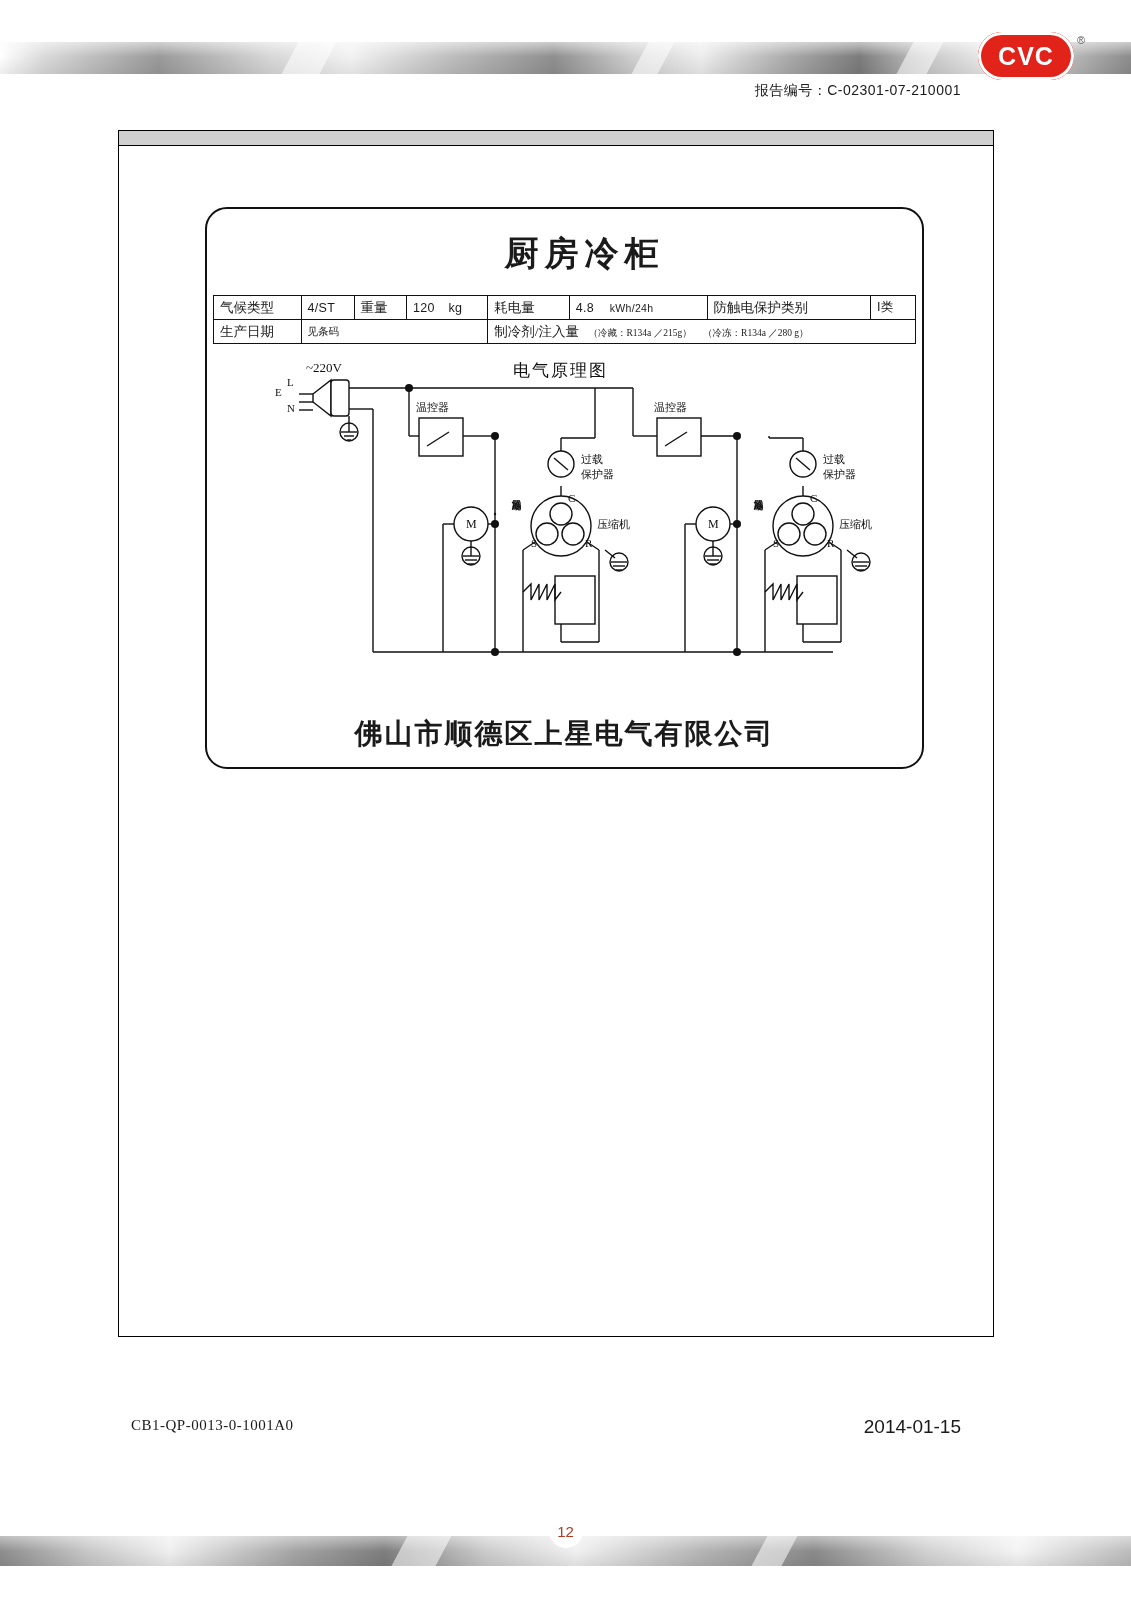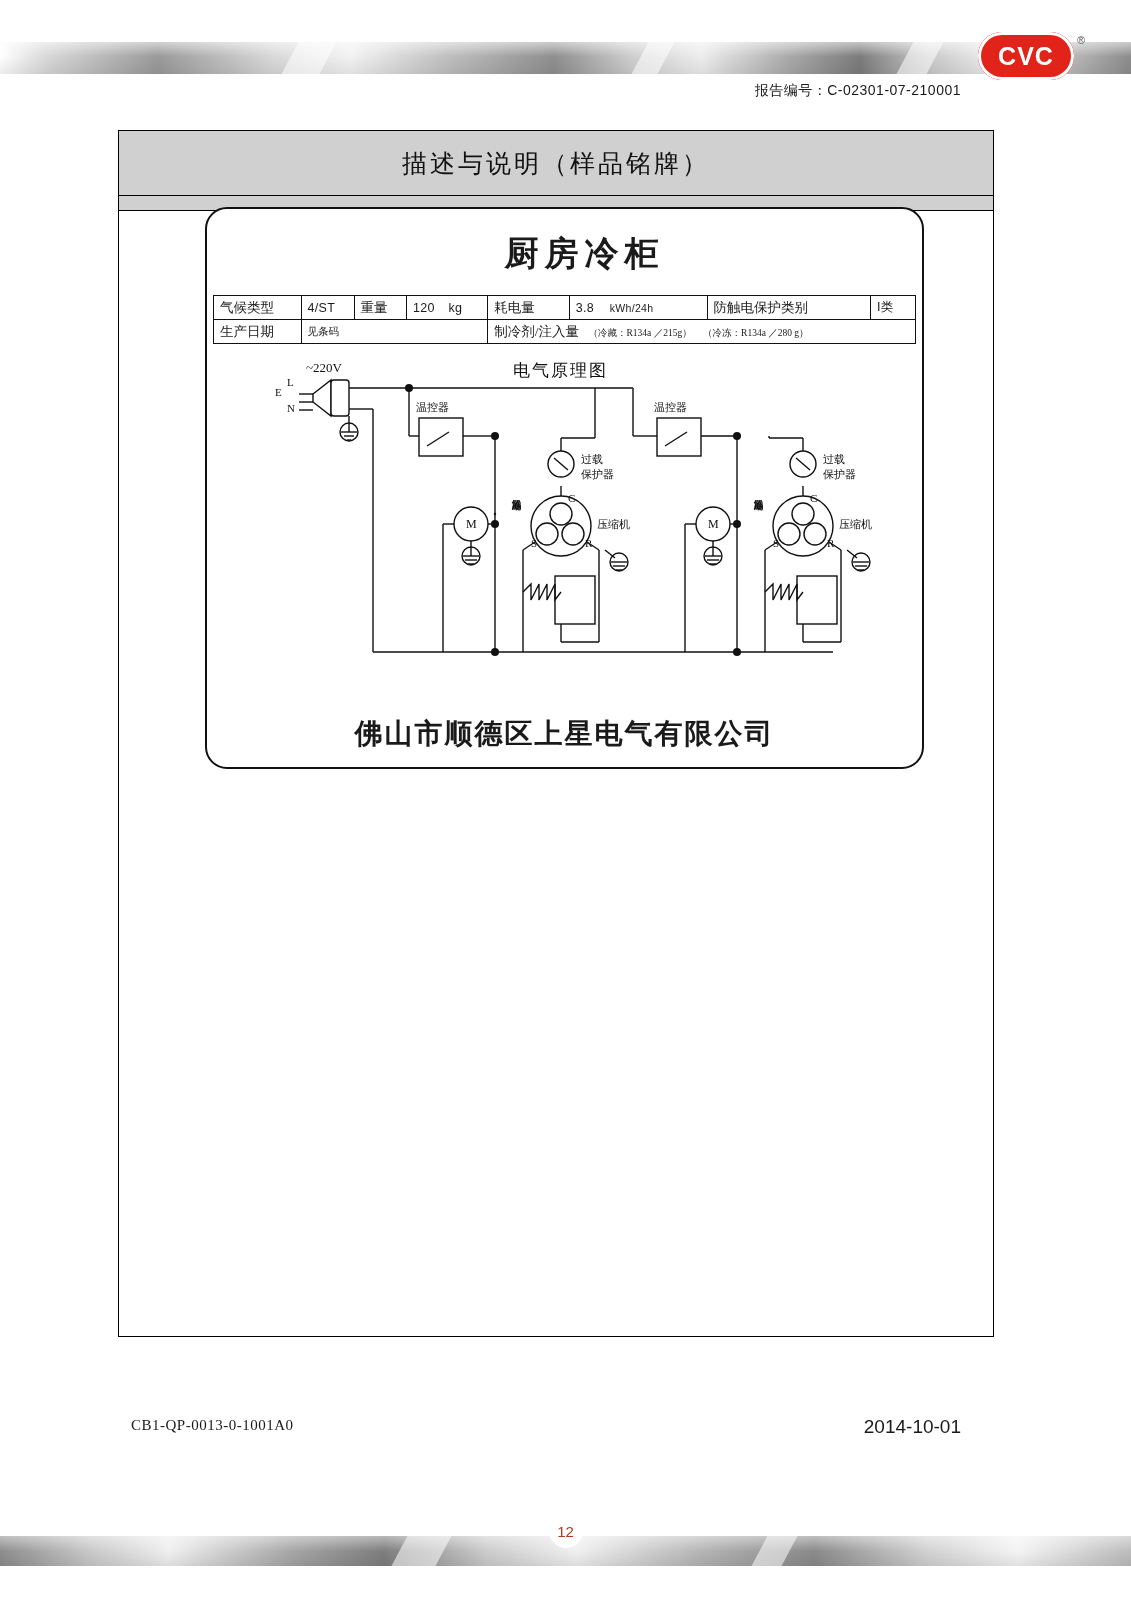--- a/index.html
+++ b/index.html
@@ -246,43 +246,40 @@
 <div class="band-skew" style="left:905px;width:30px;"></div>
 
 <div class="logo">
   <span>CVC</span>
   <span class="reg">®</span>
 </div>
 
 <div class="report-no">报告编号：C-02301-07-210001</div>
 
 <div class="frame">
-  <div class="frame-header">
-    <div class="frame-title">描述与说明（样品铭牌）</div>
-  </div>
   <div class="frame-subbar"></div>
 </div>
 
 <div class="plate">
 
   <div class="plate-title">厨房冷柜</div>
 
   <table class="spec">
     <tbody>
     <tr>
       <td class="lbl">气候类型</td>
       <td class="val">4/ST</td>
       <td class="lbl">重量</td>
       <td class="val">
         <span>120</span>
         <span style="margin-left:10px">kg</span>
       </td>
       <td class="lbl">耗电量</td>
       <td class="val">
-        <span>3.8</span>
+        <span>4.8</span>
         <span class="small" style="margin-left:12px">kWh/24h</span>
       </td>
       <td class="lbl">防触电保护类别</td>
       <td class="val">I类</td>
     </tr>
     <tr>
       <td class="lbl">生产日期</td>
       <td class="small" colspan="3">见条码</td>
       <td colspan="4">
         <span class="lbl">制冷剂/注入量</span>
@@ -454,18 +451,18 @@
 
     <div class="cap" style="left:597px; top:138px; font-size:11px;">C</div>
     <div class="cap" style="left:560px; top:183px; font-size:11px;">S</div>
     <div class="cap" style="left:614px; top:183px; font-size:11px;">R</div>
   </div>
 
   <div class="company">佛山市顺德区上星电气有限公司</div>
 </div>
 
 <div class="footer-left">CB1-QP-0013-0-1001A0</div>
-<div class="footer-right">2014-10-01</div>
+<div class="footer-right">2014-01-15</div>
 <div class="pagenum">12</div>
 
 <div class="bottom-band"></div>
 <div class="band-skew" style="top:auto;bottom:34px;left:400px;width:44px;"></div>
 <div class="band-skew" style="top:auto;bottom:34px;left:760px;width:30px;"></div>
 
 </body></html>

